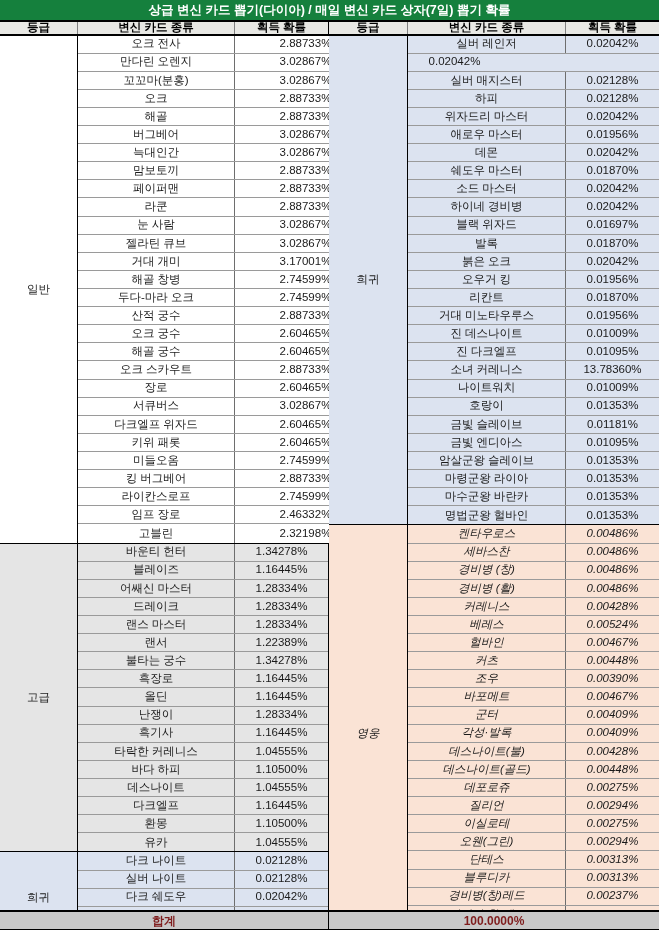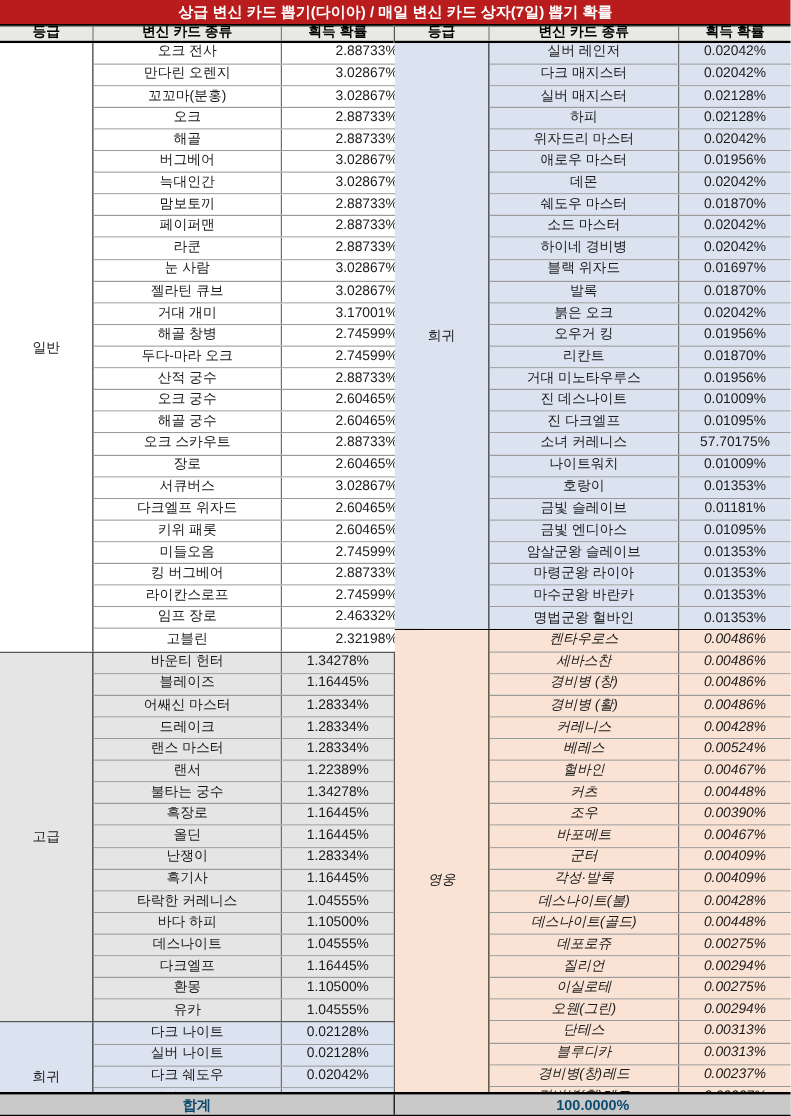--- a/index.html
+++ b/index.html
@@ -13,21 +13,21 @@
     width: 659px;
     height: 930px;
     position: relative;
     background: #ffffff;
     overflow: hidden;
   }
 
   
   .title-bar {
     height: 20px;
-    background: #b91c1c;
+    background: #15803d;
     color: #ffffff;
     font-size: 12.5px;
     font-weight: bold;
     display: flex;
     align-items: center;
     justify-content: center;
     letter-spacing: 0px;
     line-height: 1;
     text-align: center;
   }
@@ -130,21 +130,21 @@
     width: 659px;
     height: 20px;
     display: flex;
     background: #c9c9c9;
     border-top: 2px solid #000;
     border-bottom: 1px solid #000;
   }
   .total-label, .total-value {
     font-size: 12px;
     font-weight: bold;
-    color: #0c4a6e;
+    color: #7f1d1d;
     display: flex;
     align-items: center;
     justify-content: center;
     line-height: 1;
   }
   .total-label { width: 329px; border-right: 1px solid #000; }
   .total-value { width: 330px; }
 </style>
 </head>
 <body>
@@ -388,21 +388,20 @@
       </div>
       <div id="right-body">
           <div class="block g-rare">
             <div class="grade-cell r-grade">희귀</div>
             <div class="rows">
               <div class="row">
                 <div class="cell-name r-name">실버 레인저</div>
                 <div class="cell-rate r-rate">0.02042%</div>
               </div>
               <div class="row">
-                <div class="cell-name r-name">다크 매지스터</div>
                 <div class="cell-rate r-rate">0.02042%</div>
               </div>
               <div class="row">
                 <div class="cell-name r-name">실버 매지스터</div>
                 <div class="cell-rate r-rate">0.02128%</div>
               </div>
               <div class="row">
                 <div class="cell-name r-name">하피</div>
                 <div class="cell-rate r-rate">0.02128%</div>
               </div>
@@ -457,21 +456,21 @@
               <div class="row">
                 <div class="cell-name r-name">진 데스나이트</div>
                 <div class="cell-rate r-rate">0.01009%</div>
               </div>
               <div class="row">
                 <div class="cell-name r-name">진 다크엘프</div>
                 <div class="cell-rate r-rate">0.01095%</div>
               </div>
               <div class="row">
                 <div class="cell-name r-name">소녀 커레니스</div>
-                <div class="cell-rate r-rate">57.70175%</div>
+                <div class="cell-rate r-rate">13.78360%</div>
               </div>
               <div class="row">
                 <div class="cell-name r-name">나이트워치</div>
                 <div class="cell-rate r-rate">0.01009%</div>
               </div>
               <div class="row">
                 <div class="cell-name r-name">호랑이</div>
                 <div class="cell-rate r-rate">0.01353%</div>
               </div>
               <div class="row">

